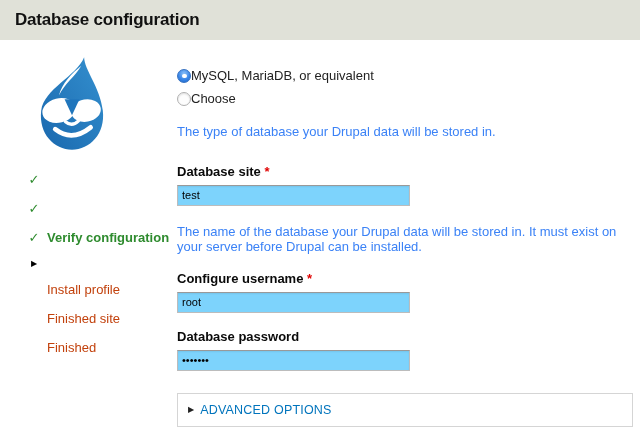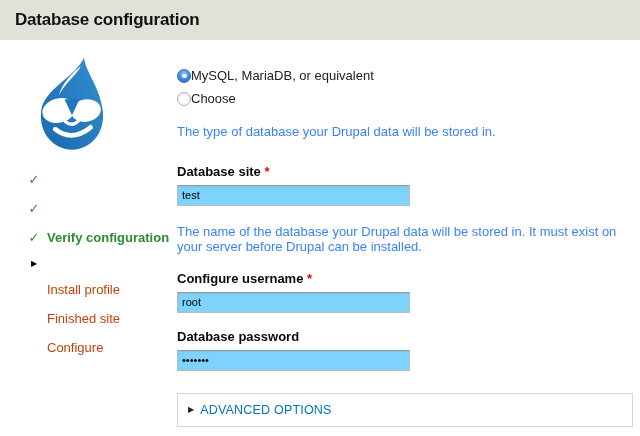--- a/index.html
+++ b/index.html
@@ -99,21 +99,21 @@
         <li class="active">
           <span class="bullet">▶</span>
         </li>
         <li class="upcoming">
           <span>Install profile</span>
         </li>
         <li class="upcoming">
           <span>Finished site</span>
         </li>
         <li class="upcoming">
-          <span>Configure</span>
+          <span>Finished</span>
         </li>
       </ol>
     </aside>
 
     <main class="main">
 
       <div class="form-item type-group">
         <div class="radio-row">
           <span class="radio checked"></span>
           <span>MySQL, MariaDB, or equivalent</span>

